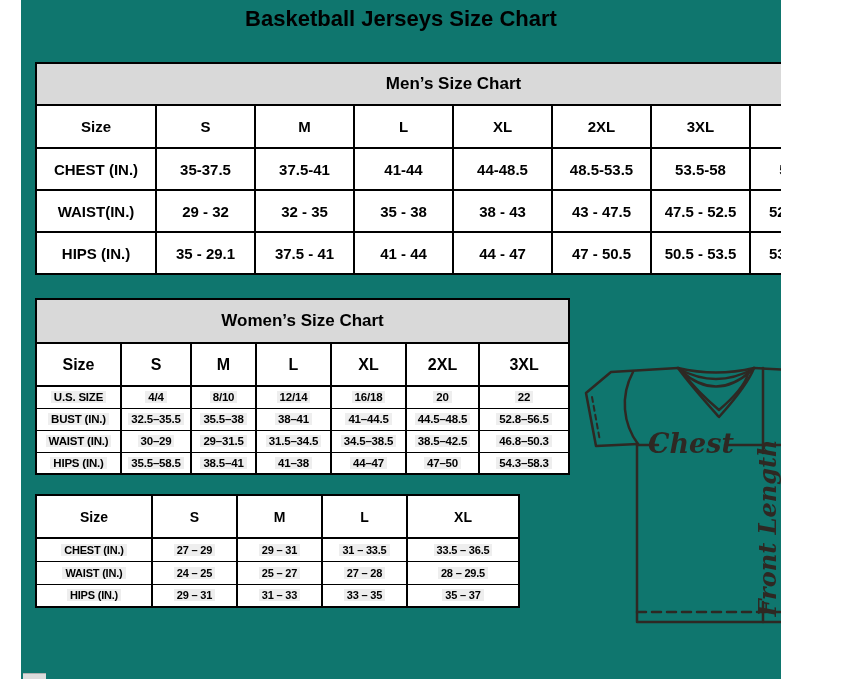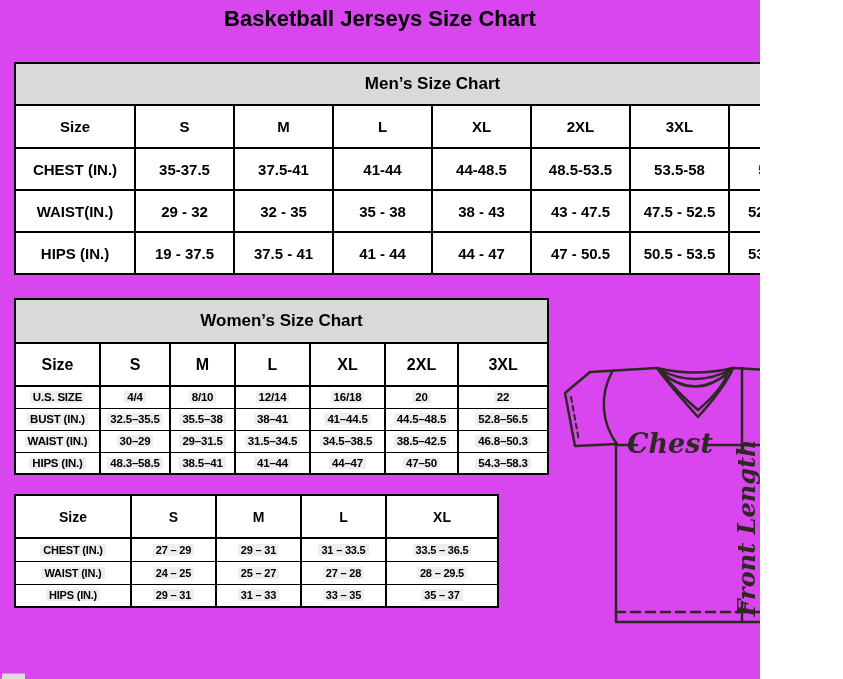--- a/index.html
+++ b/index.html
@@ -1,18 +1,18 @@
 <!DOCTYPE html>
 <html><head>
 <meta charset="utf-8">
 <style>
   html,body{margin:0;padding:0;background:#ffffff;}
   .page{
-    position:relative;width:760px;height:679px;background:#d946ef;
-    font-family:"Liberation Sans",sans-serif;color:#000;overflow:hidden;
+    position:relative;width:760px;height:679px;background:#0f766e;
+    font-family:"Liberation Sans",sans-serif;color:#000;overflow:hidden;margin-left:21px;
   }
   .page-title{
     position:absolute;top:6px;left:0;width:100%;text-align:center;
     font-size:22px;font-weight:bold;letter-spacing:0px;
   }
   table{border-collapse:collapse;table-layout:fixed;position:absolute;background:#fff;}
   th,td{text-align:center;vertical-align:middle;font-weight:bold;padding:0;overflow:hidden;white-space:nowrap;}
   .title-row th{background:#d9d9d9;border:2px solid #000;}
   .size-row th,.size-row td,.data-row th,.data-row td{border:2px solid #000;}
   .thin th,.thin td{border-style:solid;border-color:#000;border-width:1px 2px;text-align:center;}
@@ -91,21 +91,21 @@
           <td><span>29 - 32</span></td>
           <td><span>32 - 35</span></td>
           <td><span>35 - 38</span></td>
           <td><span>38 - 43</span></td>
           <td><span>43 - 47.5</span></td>
           <td><span>47.5 - 52.5</span></td>
           <td><span>52.5 - 57</span></td>
         </tr>
     <tr class="data-row">
           <th><span>HIPS (IN.)</span></th>
-          <td><span>19 - 37.5</span></td>
+          <td><span>35 - 29.1</span></td>
           <td><span>37.5 - 41</span></td>
           <td><span>41 - 44</span></td>
           <td><span>44 - 47</span></td>
           <td><span>47 - 50.5</span></td>
           <td><span>50.5 - 53.5</span></td>
           <td><span>53.5 - 57</span></td>
         </tr>
   </tbody>
     </table>
 
@@ -154,23 +154,23 @@
           <th><span>WAIST (IN.)</span></th>
           <td><span>30–29</span></td>
           <td><span>29–31.5</span></td>
           <td><span>31.5–34.5</span></td>
           <td><span>34.5–38.5</span></td>
           <td><span>38.5–42.5</span></td>
           <td><span>46.8–50.3</span></td>
         </tr>
     <tr class="thin">
           <th><span>HIPS (IN.)</span></th>
-          <td><span>48.3–58.5</span></td>
+          <td><span>35.5–58.5</span></td>
           <td><span>38.5–41</span></td>
-          <td><span>41–44</span></td>
+          <td><span>41–38</span></td>
           <td><span>44–47</span></td>
           <td><span>47–50</span></td>
           <td><span>54.3–58.3</span></td>
         </tr>
   </tbody>
     </table>
 
   <table class="y-table">
     <colgroup>
       <col style="width:116px">

